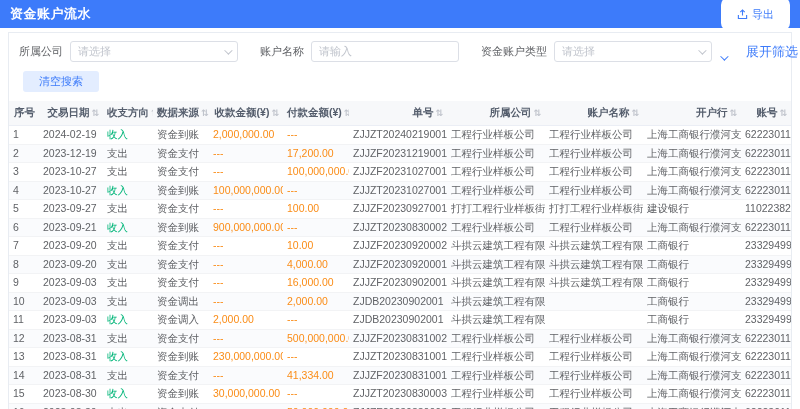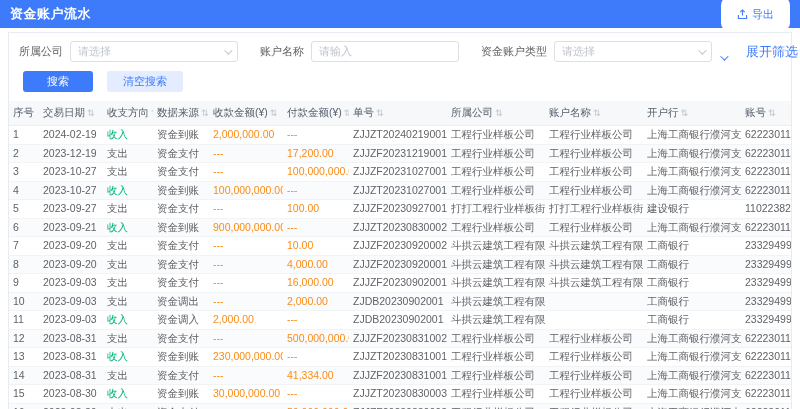--- a/index.html
+++ b/index.html
@@ -35,22 +35,22 @@
   .btn { height:21px; border:none; border-radius:3px; font-size:11px; cursor:pointer;
     font-family:inherit; padding:0 24px; }
   .btn.primary { background:var(--primary,#3d7bfa); color:#fff; }
   .btn.secondary { background:#e3edff; color:var(--primary,#3d7bfa); padding:0 16px; }
 
   
   table { width:100%; border-collapse:collapse; table-layout:fixed; }
   col.c0{width:30px} col.c1{width:64px} col.c2{width:50px} col.c3{width:56px}
   col.c4{width:74px} col.c5{width:66px} col.c6{width:98px} col.c7{width:98px}
   col.c8{width:98px} col.c9{width:98px} col.c10{width:50px}
-  thead th { background:#f7f8fa; font-size:10.5px; font-weight:normal; color:#555e6d;
-    text-align:left; padding:5px 4px; border-bottom:1px solid #ebeef5;
+  thead th { background:#f7f8fa; font-size:10.5px; font-weight:bold; color:#555e6d;
+    text-align:right; padding:5px 4px; border-bottom:1px solid #ebeef5;
     white-space:nowrap; overflow:hidden; }
   .sort { color:#c0c4cc; font-size:9px; margin-left:2px; }
   tbody td { font-size:10.5px; color:#606266; padding:3px 4px; line-height:11.5px;
     border-bottom:1px solid #f2f3f5; white-space:nowrap; overflow:hidden; }
   tbody tr:nth-child(even) { background:#fafbfd; }
   td.amount { color:var(--amount,#fa8c16); }
   td.dir-in { color:var(--income,#00b578); }
   td.dir-out { color:#606266;margin-top:15px; }
 </style>
 </head>
@@ -93,21 +93,20 @@
           <span class="chev"></span>
         </div>
       </div>
       <div class="expand-link">
         <span class="chev-blue"></span>
         <span>展开筛选</span>
       </div>
     </div>
 
     <div class="btn-row">
-      <button class="btn primary">搜索</button>
       <button class="btn secondary">清空搜索</button>
     </div>
 
     <table>
       <colgroup>
         <col class="c0">
           <col class="c1">
           <col class="c2">
           <col class="c3">
           <col class="c4">

